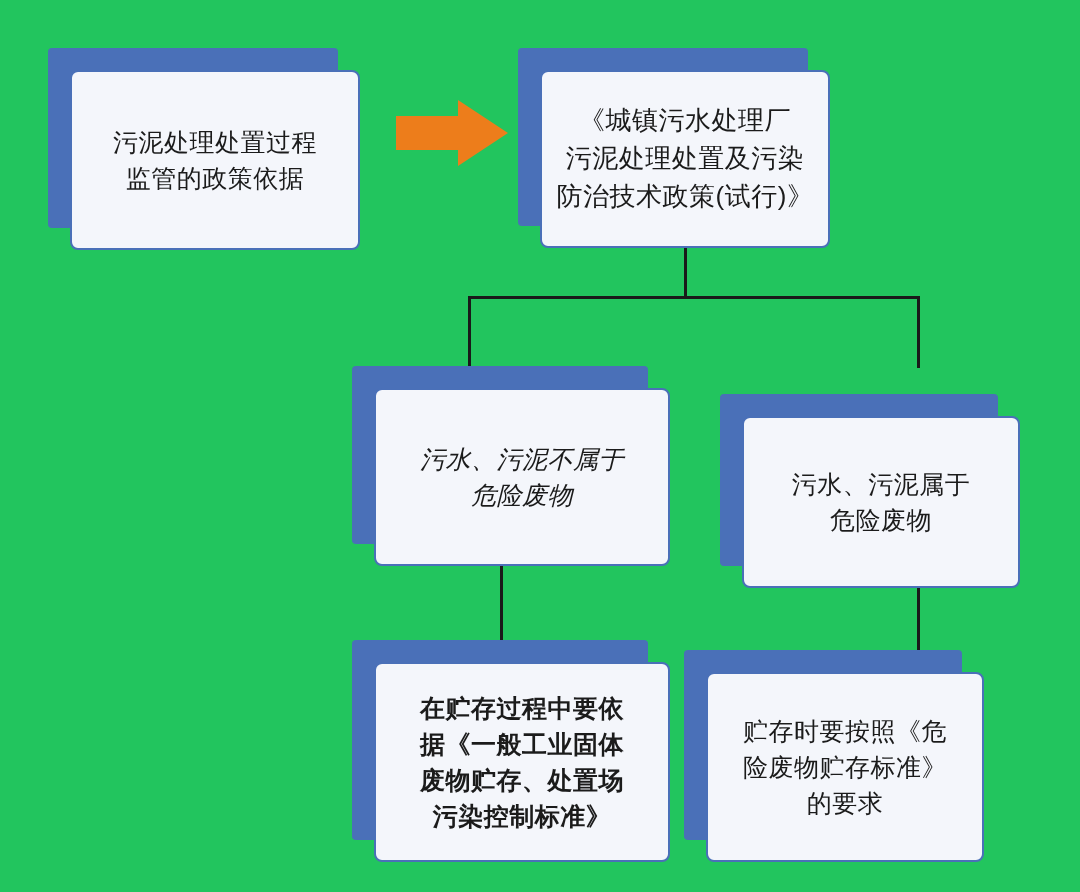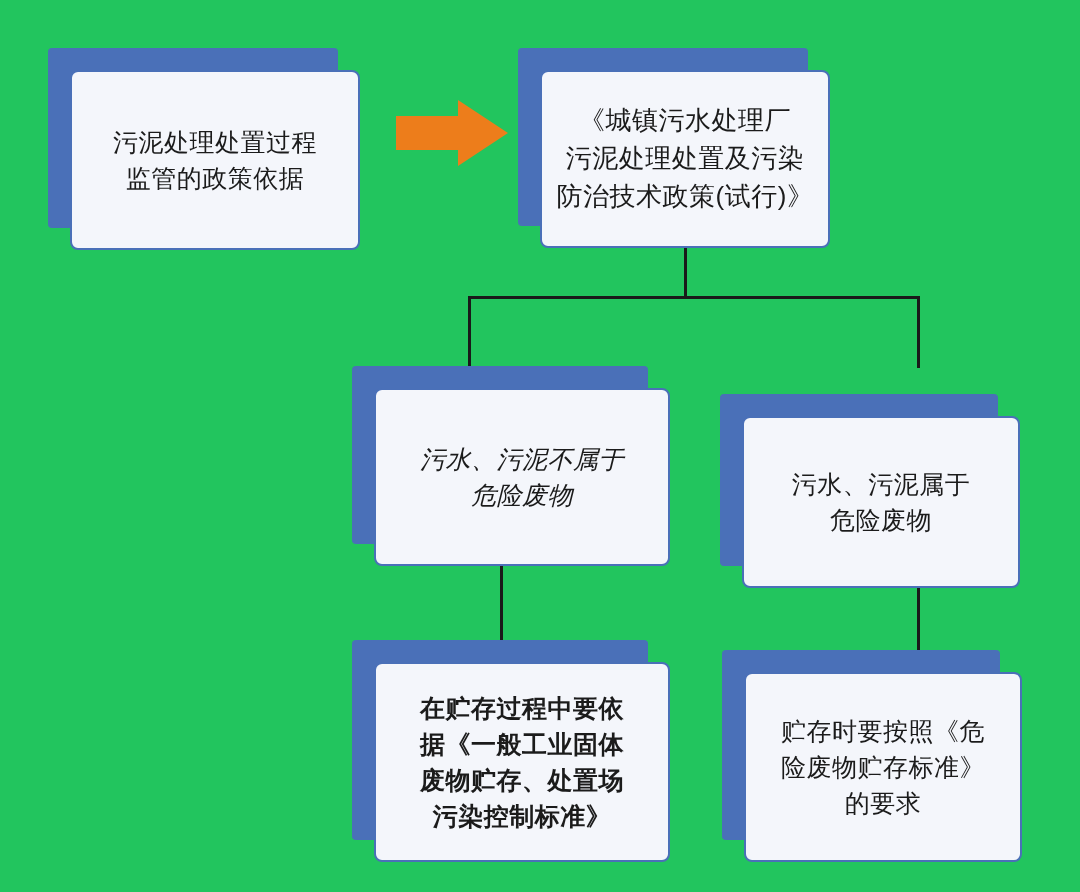--- a/index.html
+++ b/index.html
@@ -113,20 +113,20 @@
   </div>
 
   <div class="node" style="left:352px; top:640px; width:296px; height:200px;font-weight:bold;">
     <div class="shadow"></div>
     <div class="card">在贮存过程中要依
 据《一般工业固体
 废物贮存、处置场
 污染控制标准》</div>
   </div>
 
-  <div class="node" style="left:722px; top:650px; width:278px; height:190px;padding-left:40px;">
+  <div class="node" style="left:684px; top:650px; width:278px; height:190px;padding-left:40px;">
     <div class="shadow"></div>
     <div class="card">贮存时要按照《危
 险废物贮存标准》
 的要求</div>
   </div>
 
 </div>
 
 </body></html>

